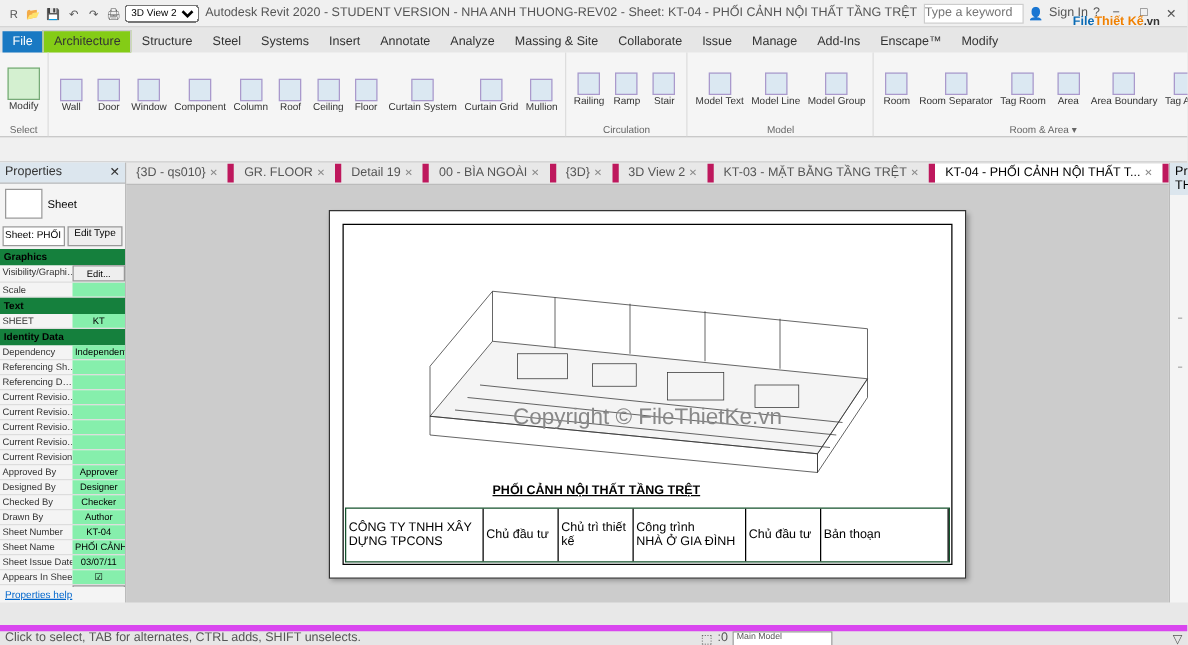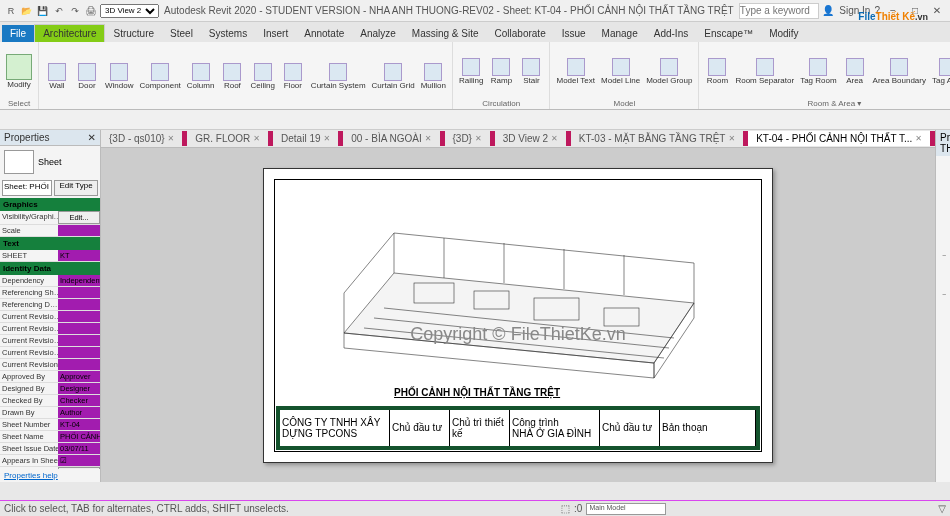--- a/index.html
+++ b/index.html
@@ -43,58 +43,58 @@
 .props .typesel { padding:4px; display:flex; align-items:center; gap:4px; }
 .props .typesel .thumb { width:30px; height:24px; background:#fff; border:1px solid #999; }
 .props .typesel .name { font-size:9px; }
 .props .selector { display:flex; padding:2px; gap:2px; }
 .props .selector .dd { flex:1; height:16px; background:#fff; border:1px solid #999; font-size:8px; padding:1px; overflow:hidden; white-space:nowrap; }
 .props .selector .btn { width:44px; height:16px; background:#eee; border:1px solid #999; font-size:8px; text-align:center; }
 .props .grid { flex:1; overflow-y:auto; }
 .props .grid .sec { background:#15803d; padding:2px 3px; font-size:8px; font-weight:bold; }
 .props .grid .row { display:flex; border-bottom:1px solid #ddd; }
 .props .grid .row .k { width:58px; padding:1px 2px; font-size:7.5px; color:#333; overflow:hidden; white-space:nowrap; }
-.props .grid .row .v { flex:1; padding:1px 2px; font-size:7.5px; background:#a21caf; overflow:hidden; white-space:nowrap; }
+.props .grid .row .v { flex:1; padding:1px 2px; font-size:7.5px; background:#86efac; overflow:hidden; white-space:nowrap;text-align:center; }
 .props .grid .row .v.btn { background:#eee; border:1px solid #999; text-align:center; }
 .props .help { padding:2px 4px; font-size:8px; color:#06c; text-decoration:underline; }
 
 
 .canvas { flex:1; background:#ccc; position:relative; display:flex; flex-direction:column; }
 .viewtabs { height:18px; background:#e8e8e8; display:flex; align-items:center; border-bottom:1px solid #bbb; overflow:hidden; }
 .viewtabs .vt { padding:2px 8px; font-size:8px; color:#555; border-right:5px solid #be185d; white-space:nowrap; display:flex; align-items:center; gap:3px; }
 .viewtabs .vt.active { background:#ffffff; color:#000;text-align:right; }
 .viewtabs .vt .x { font-size:8px; color:#888; }
 .sheet { flex:1; display:flex; align-items:center; justify-content:center; }
 .paper { width:510px; height:295px; background:#fff; border:1px solid #333; box-shadow:2px 2px 4px rgba(0,0,0,.3); position:relative; padding:10px; }
 .paper .frame { position:absolute; inset:10px; border:1px solid #000; }
 .paper .viewport { position:absolute; left:40px; top:14px; width:430px; height:200px; }
 .paper .viewport svg { width:100%; height:100%; }
 .paper .vtitle { position:absolute; left:130px; top:218px; font-size:10px; font-weight:bold; text-decoration:underline; }
-.paper .titleblock { position:absolute; left:12px; right:12px; bottom:12px; height:44px; border:4px solid #14532d; display:flex; font-size:6px; }
+.paper .titleblock { position:absolute; left:12px; right:12px; bottom:12px; height:44px; border:1px solid #14532d; display:flex; font-size:6px; }
 .paper .titleblock .cell { border-right:1px solid #000; padding:2px; display:flex; flex-direction:column; justify-content:center; }
 .paper .titleblock .logo { width:110px; align-items:center; }
 .watermark { position:absolute; left:50%; top:58%; transform:translate(-50%,-50%); font-size:18px; color:#888; pointer-events:none; }
 
 
 .pb { width:180px; background:#f4f4f4; border-left:1px solid #bbb; display:flex; flex-direction:column; }
 .pb .hdr { background:#dce6ee; padding:2px 4px; font-size:9px; display:flex; justify-content:space-between; }
 .pb .tree { flex:1; overflow-y:auto; padding:2px; }
 .pb .tree .node { padding:0 0 0 10px; font-size:8px; line-height:13px; white-space:nowrap; color:#222; display:flex; align-items:center; gap:2px; }
 .pb .tree .node.l1 { padding-left:4px; }
 .pb .tree .node.l2 { padding-left:14px; }
 .pb .tree .node.l3 { padding-left:24px; }
 .pb .tree .exp { width:8px; display:inline-block; color:#666; font-size:7px; }
 
 
 .logo-overlay { position:absolute; right:22px; top:4px; font-size:18px; font-weight:bold; color:#0a6bb5; }
 .logo-overlay i { color:#f08000; font-style:normal; }
 .logo-overlay small { font-size:9px; color:#333; }
 
 
-.status { position:absolute; bottom:0; left:0; right:0; height:16px; background:#e6e6e6; border-top:1px solid #d946ef; display:flex; align-items:center; padding:0 4px; font-size:8px; color:#555; justify-content:space-between; }
+.status { position:absolute; bottom:0; left:0; right:0; height:16px; background:#e6e6e6; border-top:5px solid #d946ef; display:flex; align-items:center; padding:0 4px; font-size:8px; color:#555; justify-content:space-between; }
 .status .mid { display:flex; align-items:center; gap:4px; }
 .status .mid .dd { width:80px; height:12px; background:#fff; border:1px solid #999; font-size:7px; padding:0 2px; }
 </style>
 </head>
 <body>
 
 <div class="titlebar">
   <div class="qat">
     <span>R</span>
     <span>📂</span>

